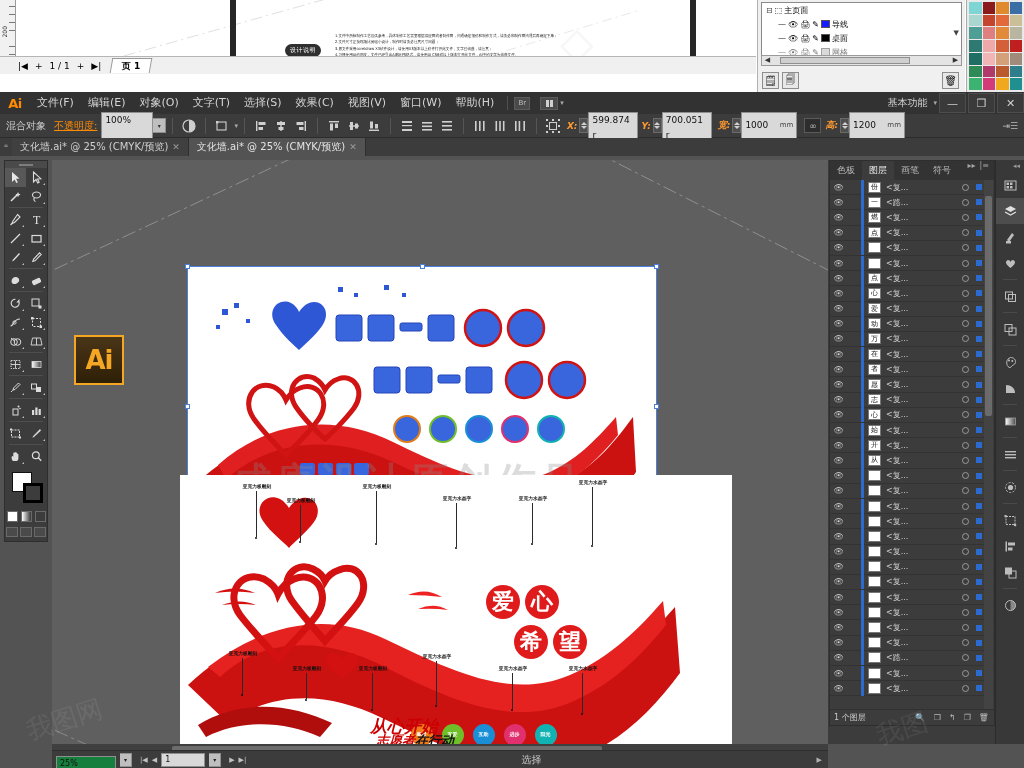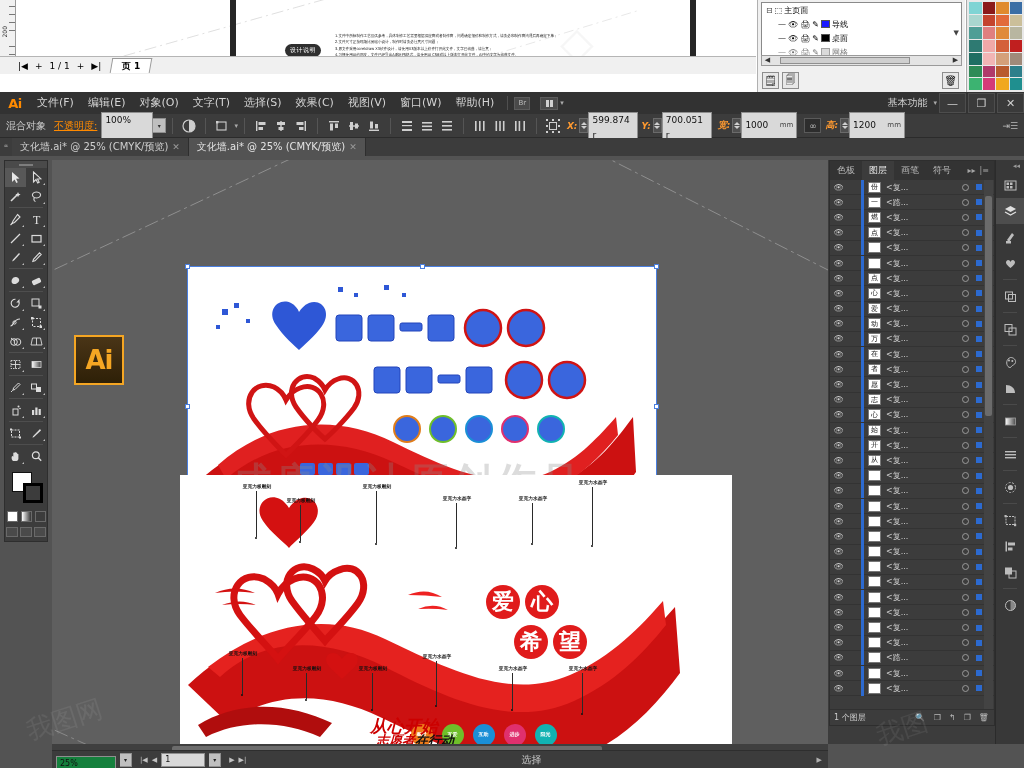--- a/index.html
+++ b/index.html
@@ -149,21 +149,21 @@
   .st-zoom { width:60px; height:14px; background:#15803d; border:1px solid #8f8f8f; font-size:8px; color:#111; display:flex; align-items:center; padding-left:3px;margin-top:7px; }
   .st-drop { width:12px; height:14px; background:#bfbfbf; border:1px solid #8f8f8f; border-left:none; display:flex; align-items:center; justify-content:center; font-size:6px; color:#222; }
   .st-nav { display:flex; align-items:center; gap:4px; color:#c2c2c2; font-size:7px; margin-left:4px; }
   .st-page { width:44px; height:14px; background:#d9d9d9; border:1px solid #8f8f8f; font-size:8px; color:#111; display:flex; align-items:center; padding-left:3px; }
   .st-mode { margin-left:auto; margin-right:auto; font-size:10px; color:#c8c8c8; }
   .st-right { font-size:7px; color:#b0b0b0; padding-right:6px; }
 
   
   .ai-right { position:absolute; right:0; top:68px; width:196px; bottom:24px; background:#3c3c3c; }
   .rp-panel { position:absolute; left:1px; top:0; width:166px; bottom:18px; background:#3c3c3c; border:1px solid #2e2e2e; }
-  .rp-tabs { display:flex; align-items:center; height:19px; background:#333; }
+  .rp-tabs { display:flex; align-items:flex-start; height:19px; background:#333; }
   .rp-tab { padding:0 7px; height:19px; line-height:19px; font-size:9px; color:#b9b9b9; }
   .rp-tab.active { background:#3c3c3c; color:#e8e8e8; }
   .rp-tabs .right { margin-left:auto; display:flex; gap:4px; padding-right:5px; color:#a5a5a5; font-size:8px; }
   .rp-list { position:absolute; left:0; top:19px; right:0; bottom:16px; overflow:hidden; }
   .lr { display:flex; align-items:center; height:15.2px; border-bottom:1px solid #333; font-size:8px; color:#d2d2d2; }
   .lr .eye { width:17px; text-align:center; color:#cfcfcf; font-size:8px; }
   .lr .lock { width:14px; }
   .lr .bar { width:3px; height:15px; background:#2c6ad0; margin-right:4px; }
   .lr .thumb { width:13px; height:11px; background:#fff; border:1px solid #777; display:flex; align-items:center; justify-content:center; font-size:7px; color:#111; overflow:hidden; }
   .lr .nm { flex:1; padding-left:5px; font-size:8px; color:#cfcfcf; white-space:nowrap; overflow:hidden; }

